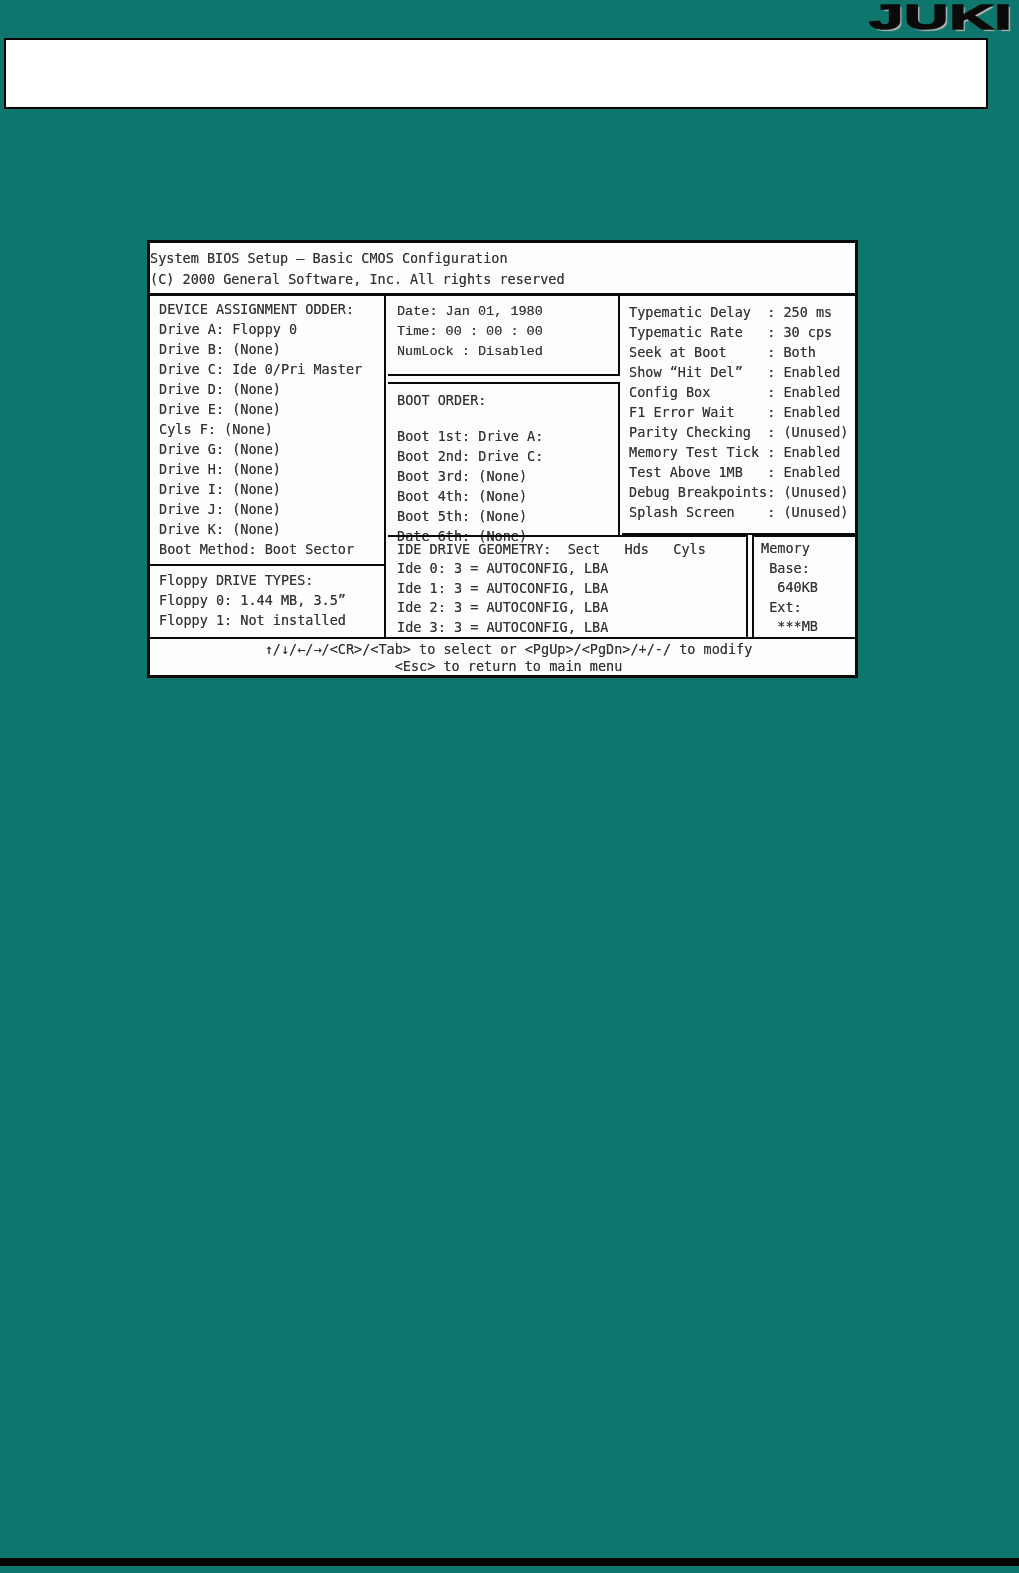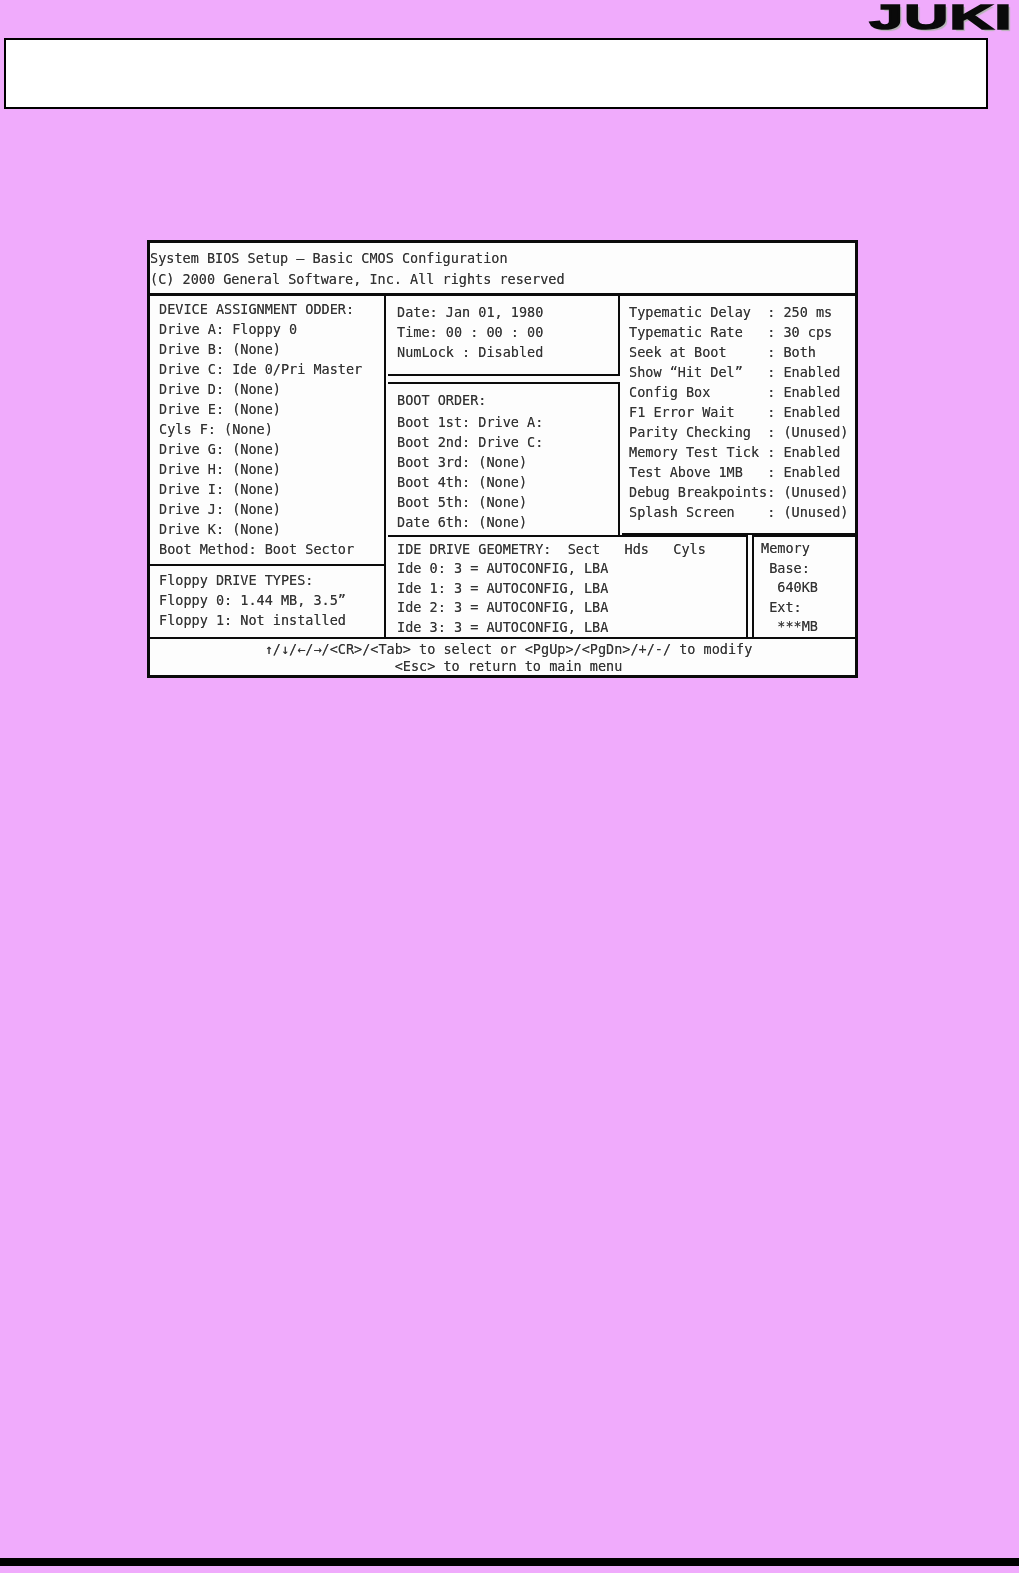--- a/index.html
+++ b/index.html
@@ -1,17 +1,17 @@
 <!DOCTYPE html>
 <html><head>
 <meta charset="utf-8">
 <style>
   html,body{margin:0;padding:0;background:#fff;}
   .page{
-    position:relative;width:1019px;height:1573px;background:#f0abfc;overflow:hidden;
+    position:relative;width:1019px;height:1573px;background:#0f766e;overflow:hidden;
     font-family:"DejaVu Sans Mono",monospace;
   }
   
   .juki{
     position:absolute;top:0;right:6px;
     font-family:"Liberation Sans",sans-serif;
     font-weight:bold;font-size:46px;line-height:40px;
     color:#0a0a0a;-webkit-text-stroke:2px #0a0a0a;
     letter-spacing:1px;
     transform:scale(1.32,0.78);transform-origin:100% 10%;
@@ -41,27 +41,28 @@
   .bios-body{position:relative;height:341px;border-radius:22px;}
   .col-left{
     position:absolute;left:0;top:0;width:236px;height:341px;
     border-right:2px solid #0b0b0b;padding:3px 0 0 9px;
   }
   .floppy-sec{border-top:2px solid #0b0b0b;margin:5px 0 0 -9px;padding:4px 0 0 9px;}
   .box-datetime{
     position:absolute;left:238px;top:0;width:232px;height:80px;
     border-right:2px solid #0b0b0b;border-bottom:2px solid #0b0b0b;
     padding:6px 10px 0 9px;
+    font-family:Liberation Mono, monospace;
   }
   .box-boot{
     position:absolute;left:238px;top:86px;width:232px;height:153px;
     border-top:2px solid #0b0b0b;border-right:2px solid #0b0b0b;
     padding:6px 0 0 9px;
   }
-  .box-boot .hrow{margin-bottom:2px;}
+  .box-boot .hrow{margin-bottom:16px;}
   .col-right{
     position:absolute;left:472px;top:0;width:233px;height:239px;
     border-bottom:2px solid #0b0b0b;padding:6px 0 0 7px;
   }
   .box-ide{
     position:absolute;left:238px;top:239px;width:360px;height:102px;
     border-top:2px solid #0b0b0b;border-right:2px solid #0b0b0b;
     padding:2px 0 12px 9px;
   }
   .box-ide .row{line-height:19.5px;height:19.5px;}

